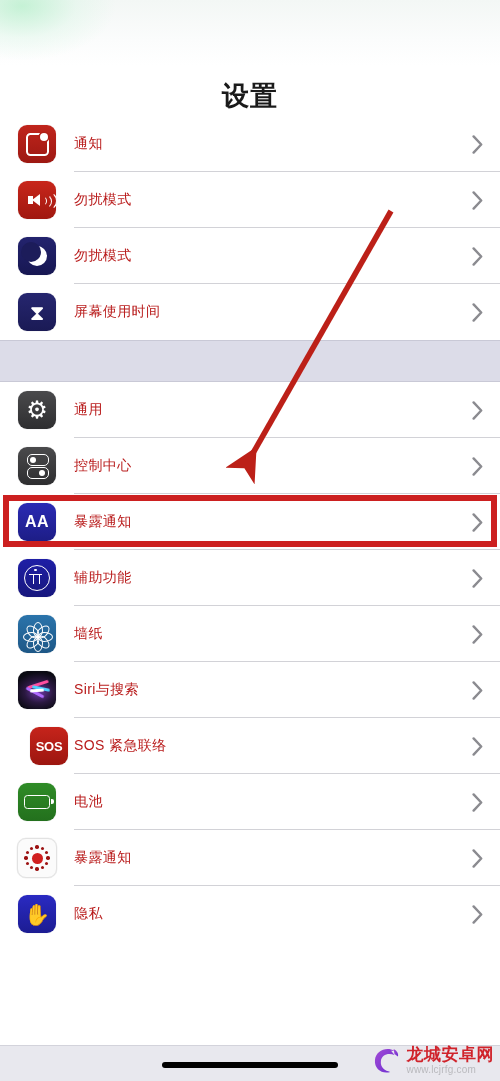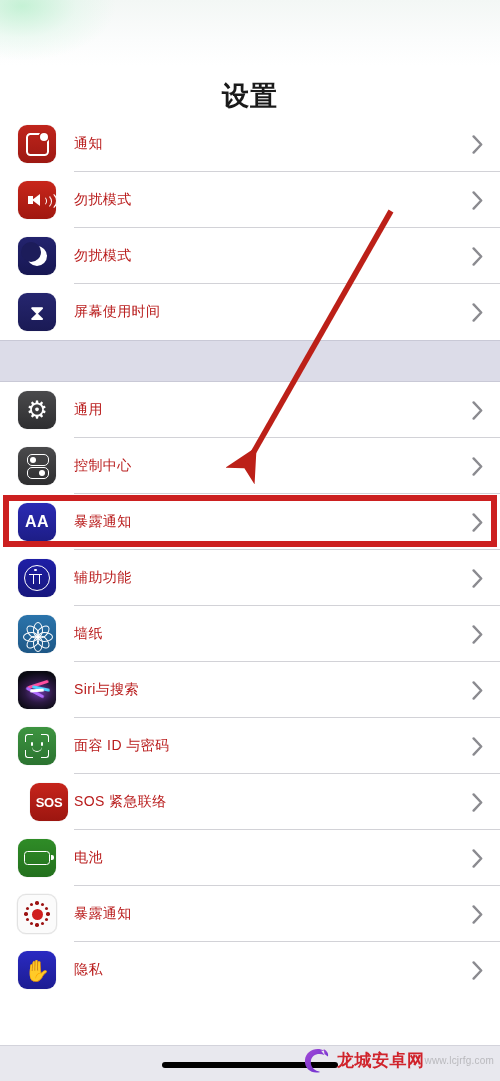--- a/index.html
+++ b/index.html
@@ -267,21 +267,21 @@
   #watermark {
     position: absolute;
     right: 6px;
     bottom: 4px;
     display: flex;
     align-items: center;
     gap: 4px;
     pointer-events: none;
   }
   #wm-mark { width: 34px; height: 34px; }
-  #wm-text { display: flex; line-height: 1; align-items: center; }
+  #wm-text { display: flex; flex-direction: column; line-height: 1; }
   #wm-name {
     font-size: 17px; font-weight: bold;
     color: #d0232b; letter-spacing: 0.5px;
   }
   #wm-url {
     font-size: 10px; color: #b9b9bd; letter-spacing: 0.2px; margin-top: 2px;
   }
 </style>
 </head>
 <body>
@@ -470,44 +470,20 @@
                 <div class="g-siri">
                   <div class="b" style="background: rgb(255, 79, 160); top: 2px; left: 3px; width: 22px; transform: rotate(-18deg);"></div>
                   <div class="b" style="background: rgb(79, 210, 255); top: 6px; left: 8px; width: 18px; transform: rotate(12deg);"></div>
                   <div class="b" style="background: rgb(176, 107, 255); top: 10px; left: 1px; width: 20px; transform: rotate(28deg);"></div>
                   <div class="b" style="background: rgb(255, 255, 255); top: 8px; left: 6px; width: 14px; transform: rotate(-4deg);"></div>
                 </div>
               </div>
             </div>
           </div>
           <div class="row-label">Siri与搜索</div>
-          <div class="chev">
-            <svg width="11" height="19" viewBox="0 0 11 19">
-              <path d="M1.6 1.4 L9.2 9.5 L1.6 17.6" fill="none" stroke="#8b8b90" stroke-width="2.4" stroke-linecap="round" stroke-linejoin="round"></path>
-            </svg>
-          </div>
-          <div class="sep"></div>
-        </div>
-        <div class="row">
-          <div class="icon-wrap">
-            <div class="icon ic-faceid">
-              <div style="display: flex; align-items: center; justify-content: center; width: 100%; height: 100%; position: relative;">
-                <div class="g-face">
-                  <div class="c tl"></div>
-                  <div class="c tr"></div>
-                  <div class="c bl"></div>
-                  <div class="c br"></div>
-                  <div class="eye e1"></div>
-                  <div class="eye e2"></div>
-                  <div class="mouth"></div>
-                </div>
-              </div>
-            </div>
-          </div>
-          <div class="row-label">面容 ID 与密码</div>
           <div class="chev">
             <svg width="11" height="19" viewBox="0 0 11 19">
               <path d="M1.6 1.4 L9.2 9.5 L1.6 17.6" fill="none" stroke="#8b8b90" stroke-width="2.4" stroke-linecap="round" stroke-linejoin="round"></path>
             </svg>
           </div>
           <div class="sep"></div>
         </div>
         <div class="row">
           <div class="icon-wrap">
             <div class="icon ic-sos">

